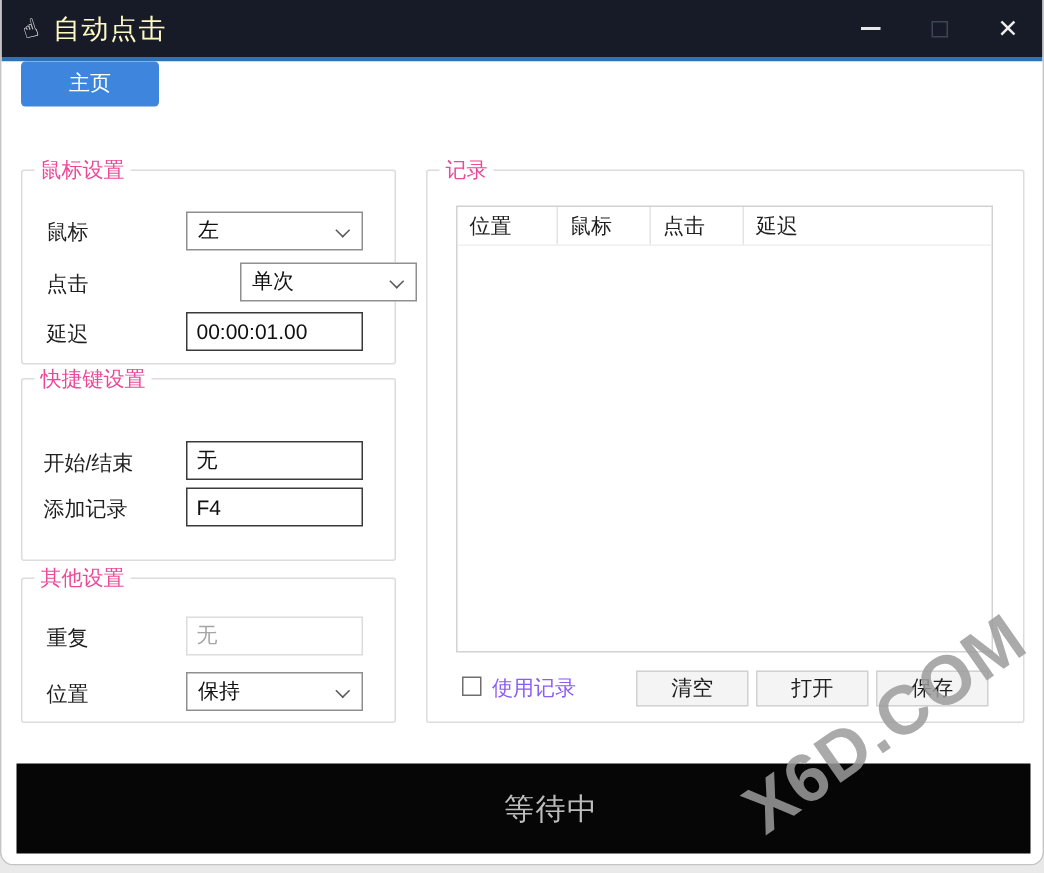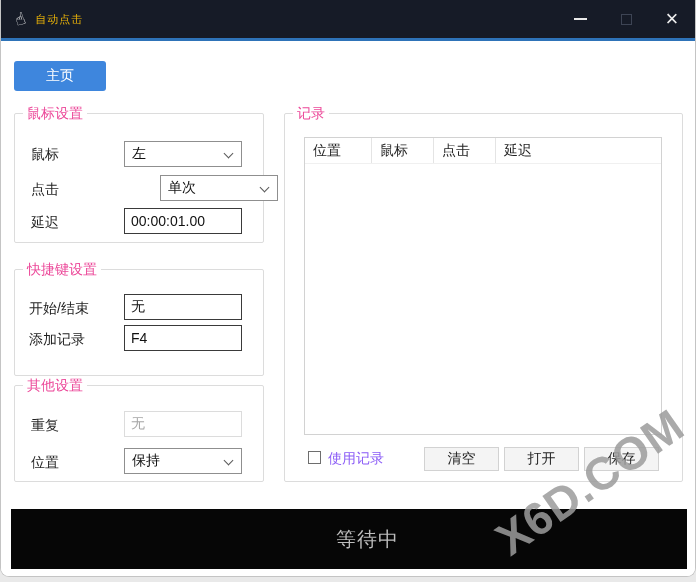--- a/index.html
+++ b/index.html
@@ -6,37 +6,37 @@
   html,body { width:696px; height:582px; background:#e9e9e9; overflow:hidden;
     font-family:"Liberation Sans","DejaVu Sans",sans-serif; }
 
   .window { position:absolute; left:0; top:0; width:696px; height:577px; background:#fff;
     border:1px solid #c4c4c4; border-top:none; border-radius:0 0 9px 9px; overflow:hidden; }
 
   
   .titlebar { position:absolute; left:0; top:0; right:0; height:38px; background:#161b27;
     display:flex; align-items:center; padding-left:14px; }
   .app-icon { color:#fff; font-size:17px; line-height:1; transform:rotate(-18deg); margin-right:10px; }
-  .title { color:#eab308; font-size:11px; letter-spacing:1px; }
+  .title { color:#fef9c3; font-size:18px; letter-spacing:1px; }
   .winbtns { position:absolute; right:0; top:0; height:38px; display:flex; }
   .winbtn { width:46px; height:38px; display:flex; align-items:center; justify-content:center; cursor:pointer; }
   .glyph-min { width:13px; height:2px; background:#e9e9e9; }
   .glyph-max { width:11px; height:11px; border:1px solid #3d4454; }
   .glyph-close { color:#efefef; font-size:22px; line-height:22px; font-weight:300; }
   .accent { position:absolute; left:0; top:38px; right:0; height:3px; background:#2e73b8; }
 
   .client { position:absolute; left:0; top:41px; right:0; bottom:0; background:#fff; }
 
-  .home { position:absolute; left:13px; top:20px; width:92px; height:30px; background:#3e86dd;
+  .home { position:absolute; left:13px; top:0; width:92px; height:30px; background:#3e86dd;
     color:#fff; border:none; border-radius:3px; font-size:14px; font-family:inherit; cursor:pointer; }
 
   
   .groupbox { position:absolute; border:1px solid #dcdcdc; border-radius:2px; }
   .g-mouse   { left:13px;  top:72px;  width:250px; height:130px; }
-  .g-hotkey  { left:13px;  top:228px; width:250px; height:107px; }
+  .g-hotkey  { left:13px;  top:211px; width:250px; height:122px; }
   .g-other   { left:13px;  top:344px; width:250px; height:97px;  }
   .g-records { left:283px; top:72px;  width:399px; height:369px; }
   .legend { position:absolute; top:-9px; left:8px; background:#fff; padding:0 4px;
     font-size:14px; color:#ec4899; white-space:nowrap; }
 
   .flabel { position:absolute; font-size:14px; color:#1f1f1f; white-space:nowrap; }
 
   .combo { position:absolute; width:118px; height:26px; border:1px solid #8f8f8f; background:#fff;
     font-size:14px; color:#111; display:flex; align-items:center; padding-left:7px; cursor:default; }
   .chev { position:absolute; right:9px; top:8px; width:7px; height:7px;

